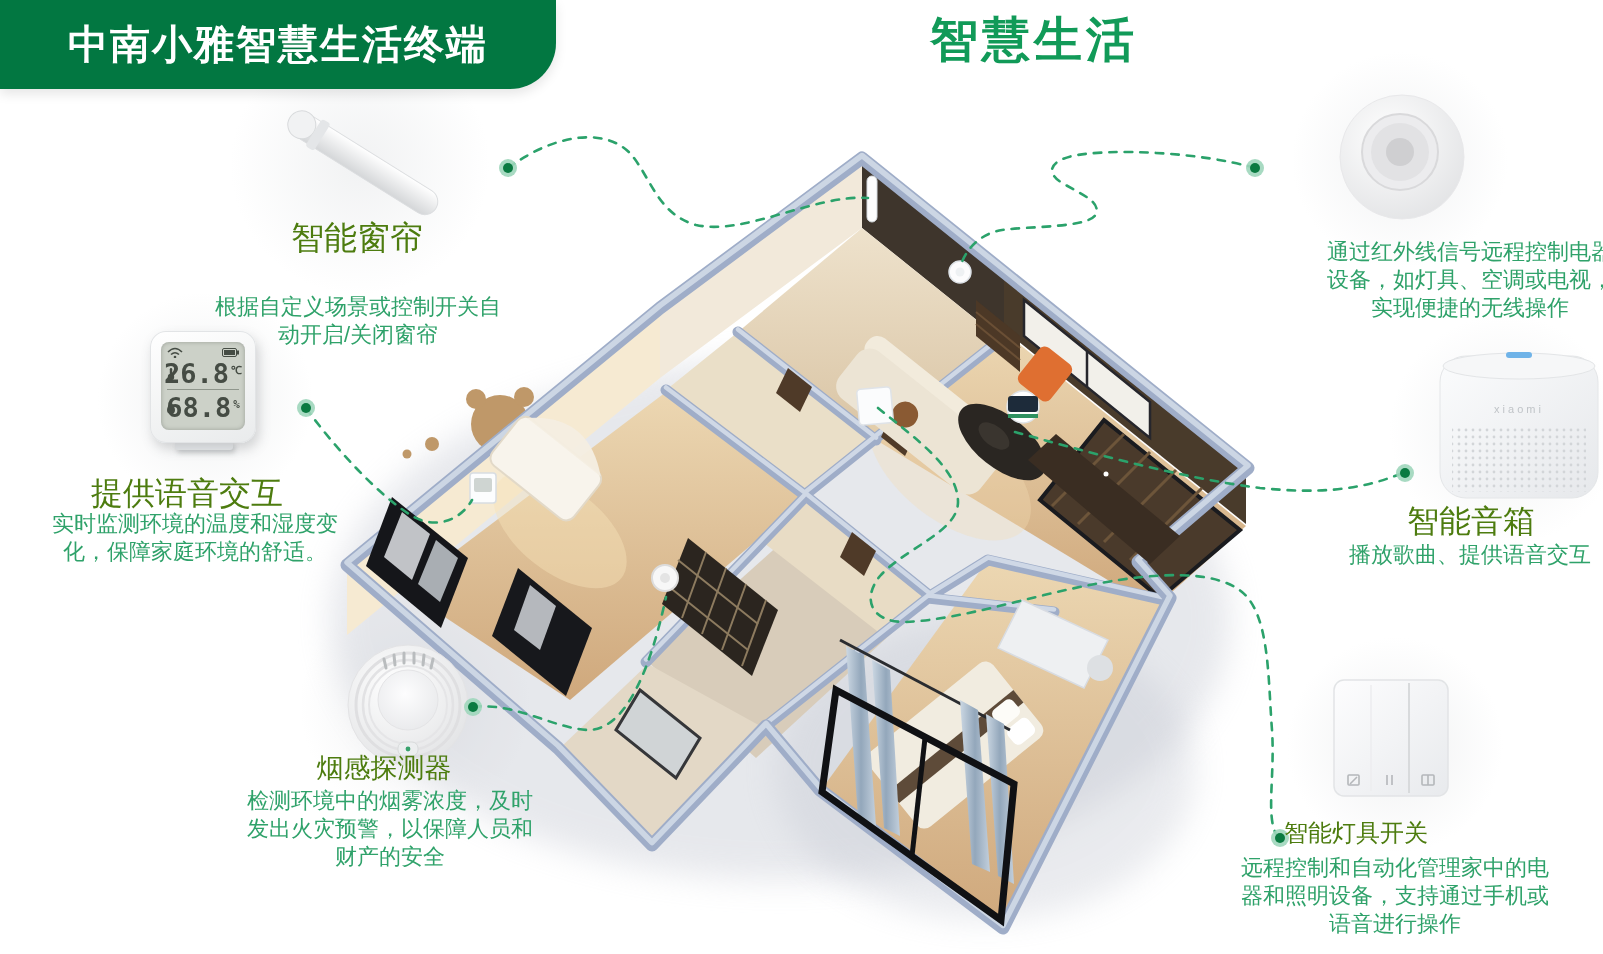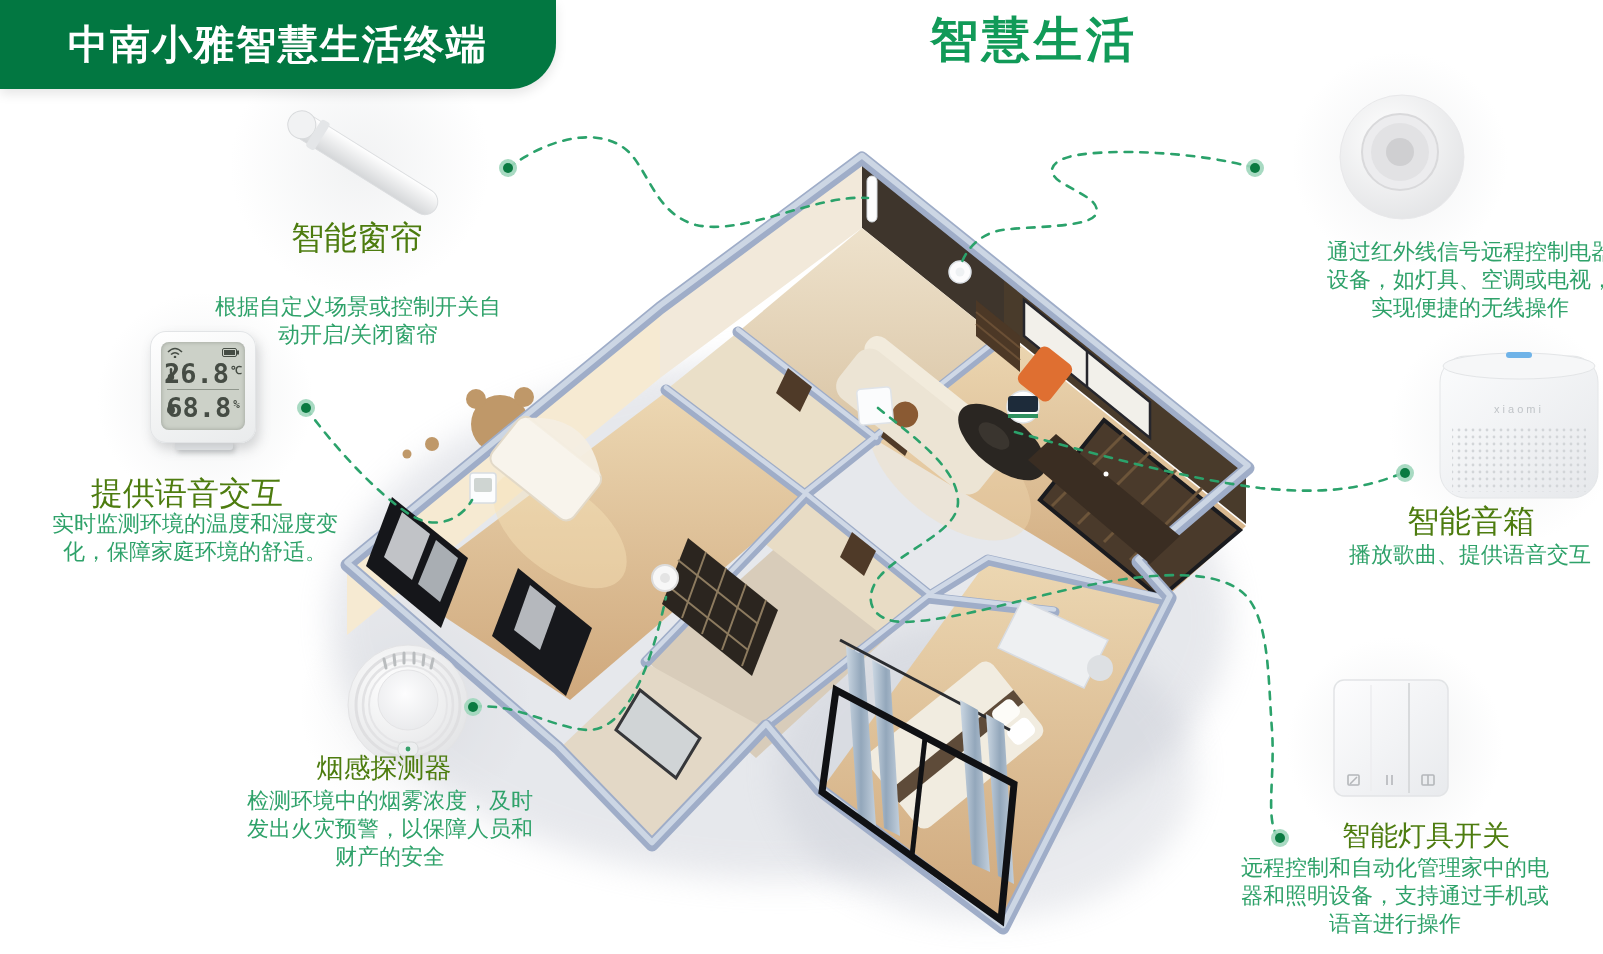--- a/index.html
+++ b/index.html
@@ -24,21 +24,21 @@
   .t-curtain{left:240px;top:216px;width:234px;font-size:33px;}
   .d-curtain{left:212px;top:253px;width:292px;margin-top:40px;}
   .t-sensor{left:72px;top:472px;width:230px;font-size:32px;}
   .d-sensor{left:52px;top:510px;width:286px;}
   .t-smoke{left:295px;top:750px;width:178px;font-size:27px;}
   .d-smoke{left:244px;top:787px;width:292px;}
   .t-ir{left:1276px;top:199px;width:300px;font-size:34px;}
   .d-ir{left:1324px;top:238px;width:292px;}
   .t-speaker{left:1388px;top:500px;width:166px;font-size:32px;}
   .d-speaker{left:1324px;top:541px;width:292px;}
-  .t-switch{left:1305px;top:817px;width:242px;font-size:28px;text-align:center;}
+  .t-switch{left:1235px;top:817px;width:242px;font-size:24px;text-align:center;}
   .d-switch{left:1240px;top:854px;width:310px;text-align:center;}
   
   .sensor-device{position:absolute;left:150px;top:331px;width:106px;height:112px;z-index:3;
      background:linear-gradient(160deg,#ffffff,#e9ebec);border-radius:16px;
      box-shadow:3px 6px 12px rgba(90,95,100,.25),inset 0 0 0 1px #e2e4e6;}
   .sensor-stand{position:absolute;left:175px;top:441px;width:58px;height:9px;z-index:2;
      background:#eceef0;border-radius:3px;box-shadow:2px 3px 5px rgba(90,95,100,.3);}
   .lcd{position:absolute;left:11px;top:11px;right:11px;bottom:13px;background:#ccd1c8;
      border-radius:8px;box-shadow:inset 0 0 4px rgba(60,65,60,.35);padding:4px 6px;
      color:#454c44;font-family:"DejaVu Sans Mono",monospace;font-weight:bold;}

